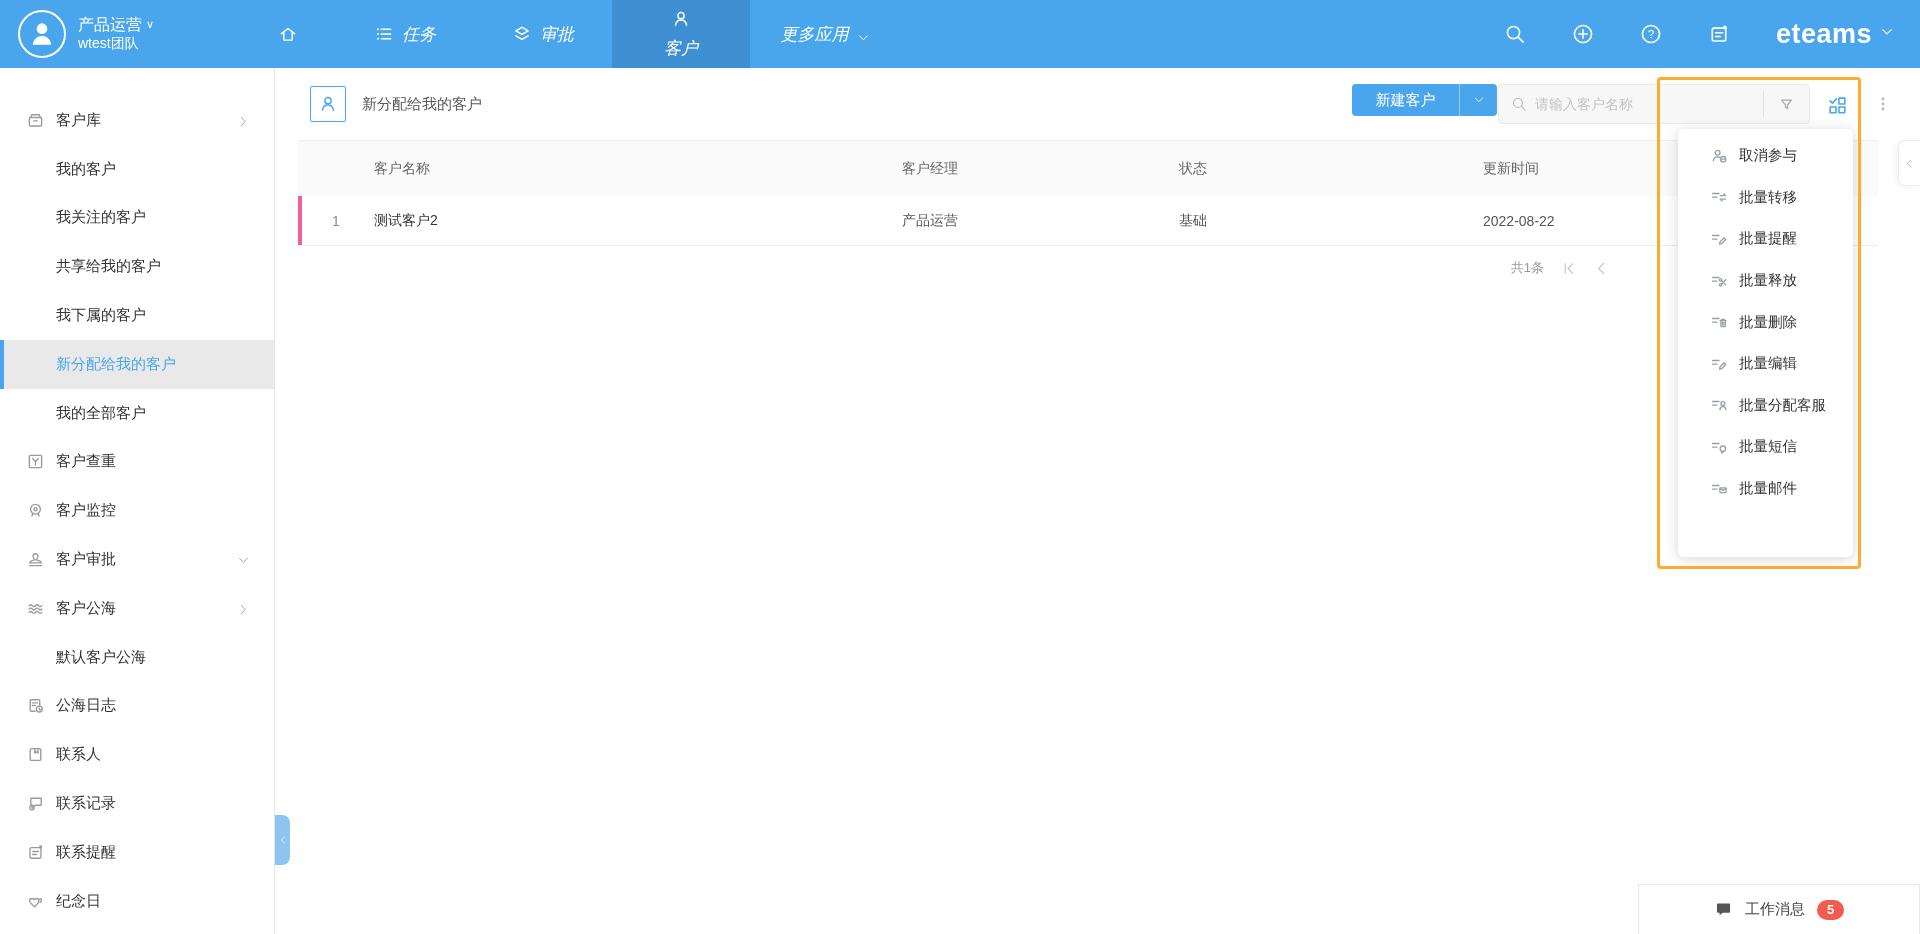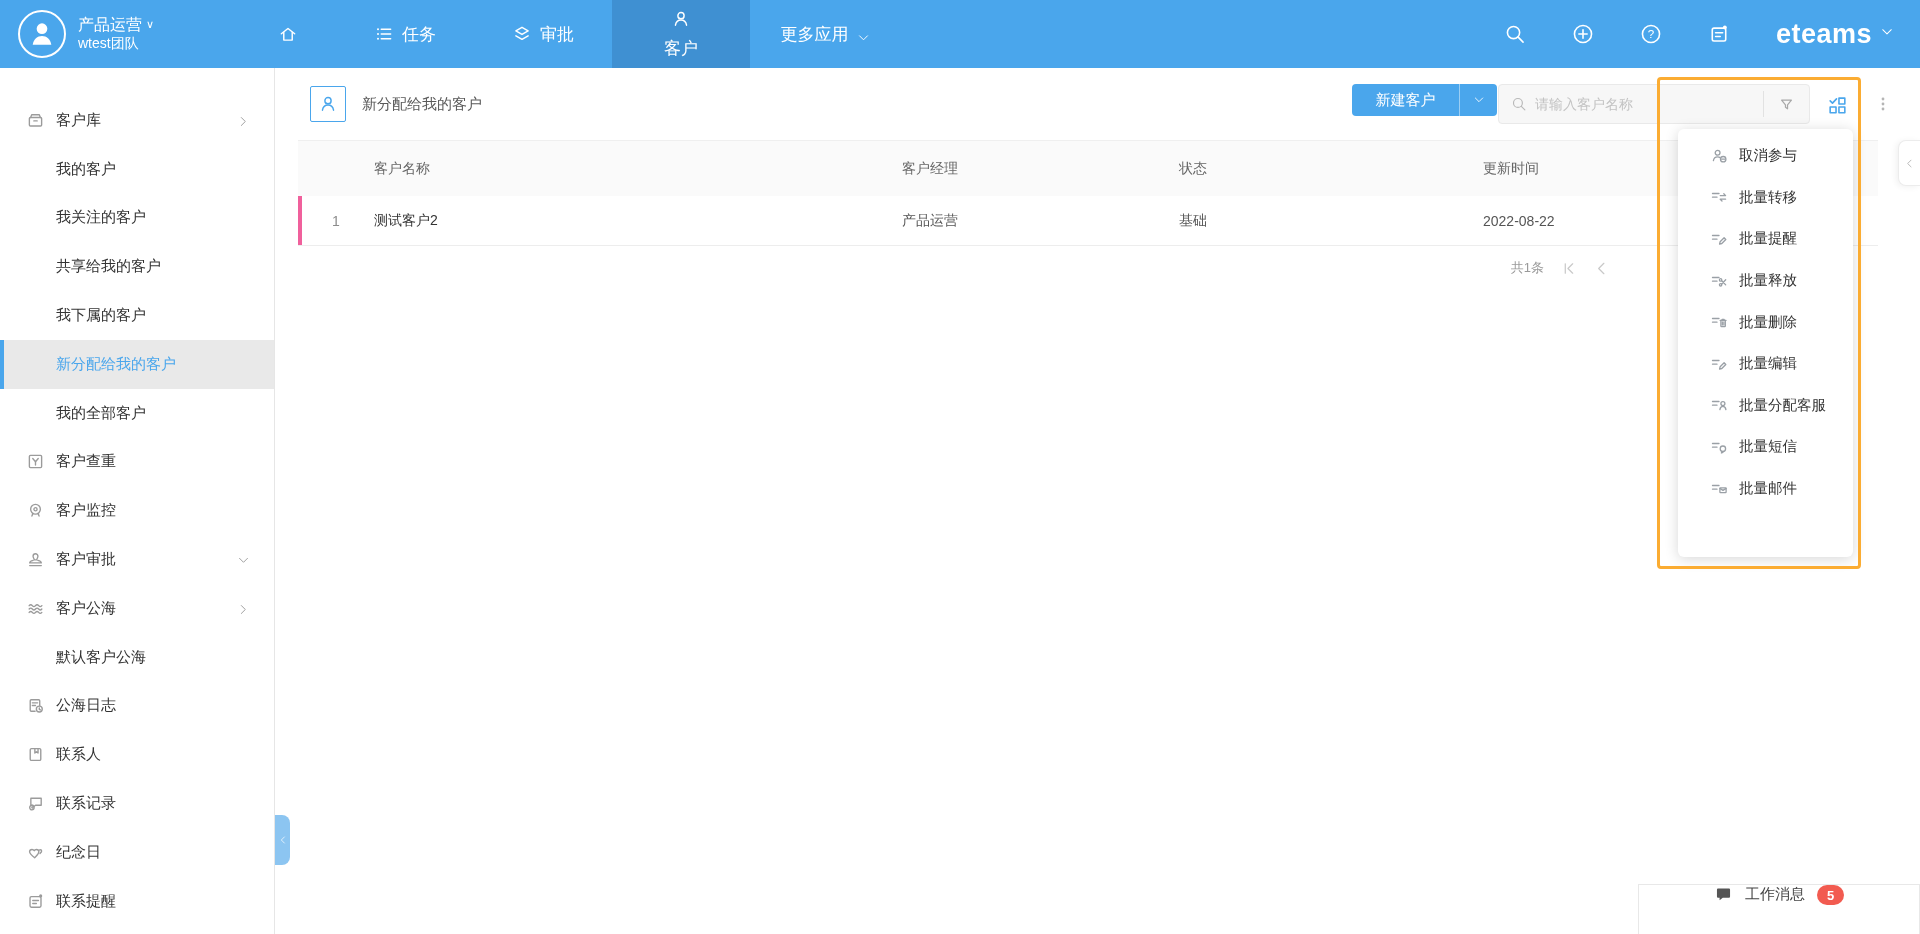--- a/index.html
+++ b/index.html
@@ -10,21 +10,21 @@
   
   .topbar { position:absolute; left:0; top:0; width:1920px; height:68px;
     background:#4AA6EC; display:flex; align-items:stretch; color:#fff; z-index:20; }
   .tb-left { display:flex; align-items:center; padding-left:18px; width:240px; }
   .avatar { width:48px; height:48px; border:2px solid #fff; border-radius:50%;
     display:flex; align-items:center; justify-content:center; flex:none; }
   .avatar svg { width:30px; height:30px; }
   .team { margin-left:12px; line-height:1.25; }
   .team-name { font-size:16px; display:flex; align-items:center; gap:4px; }
   .team-sub { font-size:14px; }
-  .nav { display:flex; align-items:stretch; }
+  .nav { display:flex; align-items:stretch;font-style:italic; }
   .nav-tab { display:flex; align-items:center; justify-content:center; gap:8px;
     font-size:17px; cursor:pointer; padding:0 10px; }
   .nav-tab.home { width:96px; }
   .nav-tab.t { width:138px; }
   .nav-tab.wide { width:150px; }
   .nav-tab.active { background:#3F90D2;flex-direction:column; }
   .nav-tab svg { width:20px; height:20px; }
   .tb-right { margin-left:auto; display:flex; align-items:center; gap:46px; padding-right:26px; }
   .tb-icon { width:22px; height:22px; cursor:pointer; }
   .tb-icon svg { width:22px; height:22px; }
@@ -108,21 +108,21 @@
   .menu-item .m-icon svg { width:18px; height:18px; }
   .hl-rect { position:absolute; left:1657px; top:77px; width:204px; height:492px;
     border:3px solid #FBAC32; border-radius:4px; pointer-events:none; z-index:50; }
   .right-pill { position:absolute; left:1898px; top:140px; width:22px; height:46px;
     background:#fff; border:1px solid #ececec; border-right:none; border-radius:8px 0 0 8px;
     box-shadow:-2px 1px 6px rgba(0,0,0,.06); display:flex; align-items:center;
     justify-content:center; color:#a9a9a9; cursor:pointer; z-index:30; }
   .right-pill svg { width:11px; height:11px; }
   .msg-card { position:absolute; left:1638px; top:884px; width:282px; height:50px;
     background:#fff; border:1px solid #e8e8e8; border-bottom:none; display:flex;
-    align-items:flex-start; justify-content:center; gap:12px; cursor:pointer; z-index:30; }
+    align-items:center; justify-content:center; gap:12px; cursor:pointer; z-index:30; }
   .msg-card .b-icon { width:19px; height:19px; color:#555; }
   .msg-card .b-icon svg { width:19px; height:19px; }
   .msg-label { font-size:15px; color:#444; }
   .msg-badge { min-width:27px; height:20px; border-radius:10px; background:#F25B50;
     color:#fff; font-size:13px; font-weight:700; display:flex; align-items:center;
     justify-content:center; padding:0 7px; }
 </style>
 </head>
 <body>
 
@@ -316,33 +316,33 @@
         <div class="side-item">
           <span class="s-icon"><svg viewBox="0 0 18 18" fill="none" stroke="currentColor" stroke-width="1.3" stroke-linecap="round" stroke-linejoin="round">
               <path d="M4.6 4h9.8v6.6H9L6.6 12.5v-1.9H4.6z"></path>
               <circle cx="5.6" cy="12.9" r="2.1"></circle>
               <path d="M5.6 12.2v.8l.6.4"></path>
             </svg></span>
           <span class="s-label">联系记录</span>
         </div>
         <div class="side-item">
           <span class="s-icon"><svg viewBox="0 0 18 18" fill="none" stroke="currentColor" stroke-width="1.3" stroke-linecap="round" stroke-linejoin="round">
-              <path d="M8.2 14C5.4 11.9 3.4 10.4 3.4 8.4c0-1.3 1-2.3 2.3-2.3.9 0 1.7.5 2.1 1.2.4-.7 1.2-1.2 2.1-1.2 1.3 0 2.3 1 2.3 2.3 0 2-2 3.5-4 5.6z"></path>
-              <path d="M13.3 9.9c.9-.8 1.5-1.5 1.5-2.3 0-.7-.5-1.2-1.2-1.2-.3 0-.6.1-.8.3"></path>
-            </svg></span>
-          <span class="s-label">纪念日</span>
-        </div>
-        <div class="side-item">
-          <span class="s-icon"><svg viewBox="0 0 18 18" fill="none" stroke="currentColor" stroke-width="1.3" stroke-linecap="round" stroke-linejoin="round">
               <rect x="3.8" y="4.4" width="10.4" height="10" rx="1.3"></rect>
               <line x1="6.4" y1="8" x2="11.8" y2="8"></line>
               <line x1="6.4" y1="10.9" x2="9.8" y2="10.9"></line>
               <circle cx="13.9" cy="3.7" r="1.5" fill="currentColor" stroke="none"></circle>
             </svg></span>
           <span class="s-label">联系提醒</span>
+        </div>
+        <div class="side-item">
+          <span class="s-icon"><svg viewBox="0 0 18 18" fill="none" stroke="currentColor" stroke-width="1.3" stroke-linecap="round" stroke-linejoin="round">
+              <path d="M8.2 14C5.4 11.9 3.4 10.4 3.4 8.4c0-1.3 1-2.3 2.3-2.3.9 0 1.7.5 2.1 1.2.4-.7 1.2-1.2 2.1-1.2 1.3 0 2.3 1 2.3 2.3 0 2-2 3.5-4 5.6z"></path>
+              <path d="M13.3 9.9c.9-.8 1.5-1.5 1.5-2.3 0-.7-.5-1.2-1.2-1.2-.3 0-.6.1-.8.3"></path>
+            </svg></span>
+          <span class="s-label">纪念日</span>
         </div>
         <div class="side-item"></div>
       </div>
   </div>
   <div class="side-handle" id="side-handle">
       <svg viewBox="0 0 18 18" fill="none" stroke="currentColor" stroke-width="1.3" stroke-linecap="round" stroke-linejoin="round">
         <path d="M11.5 3.5L6 9l5.5 5.5"></path>
       </svg>
     </div>
 

